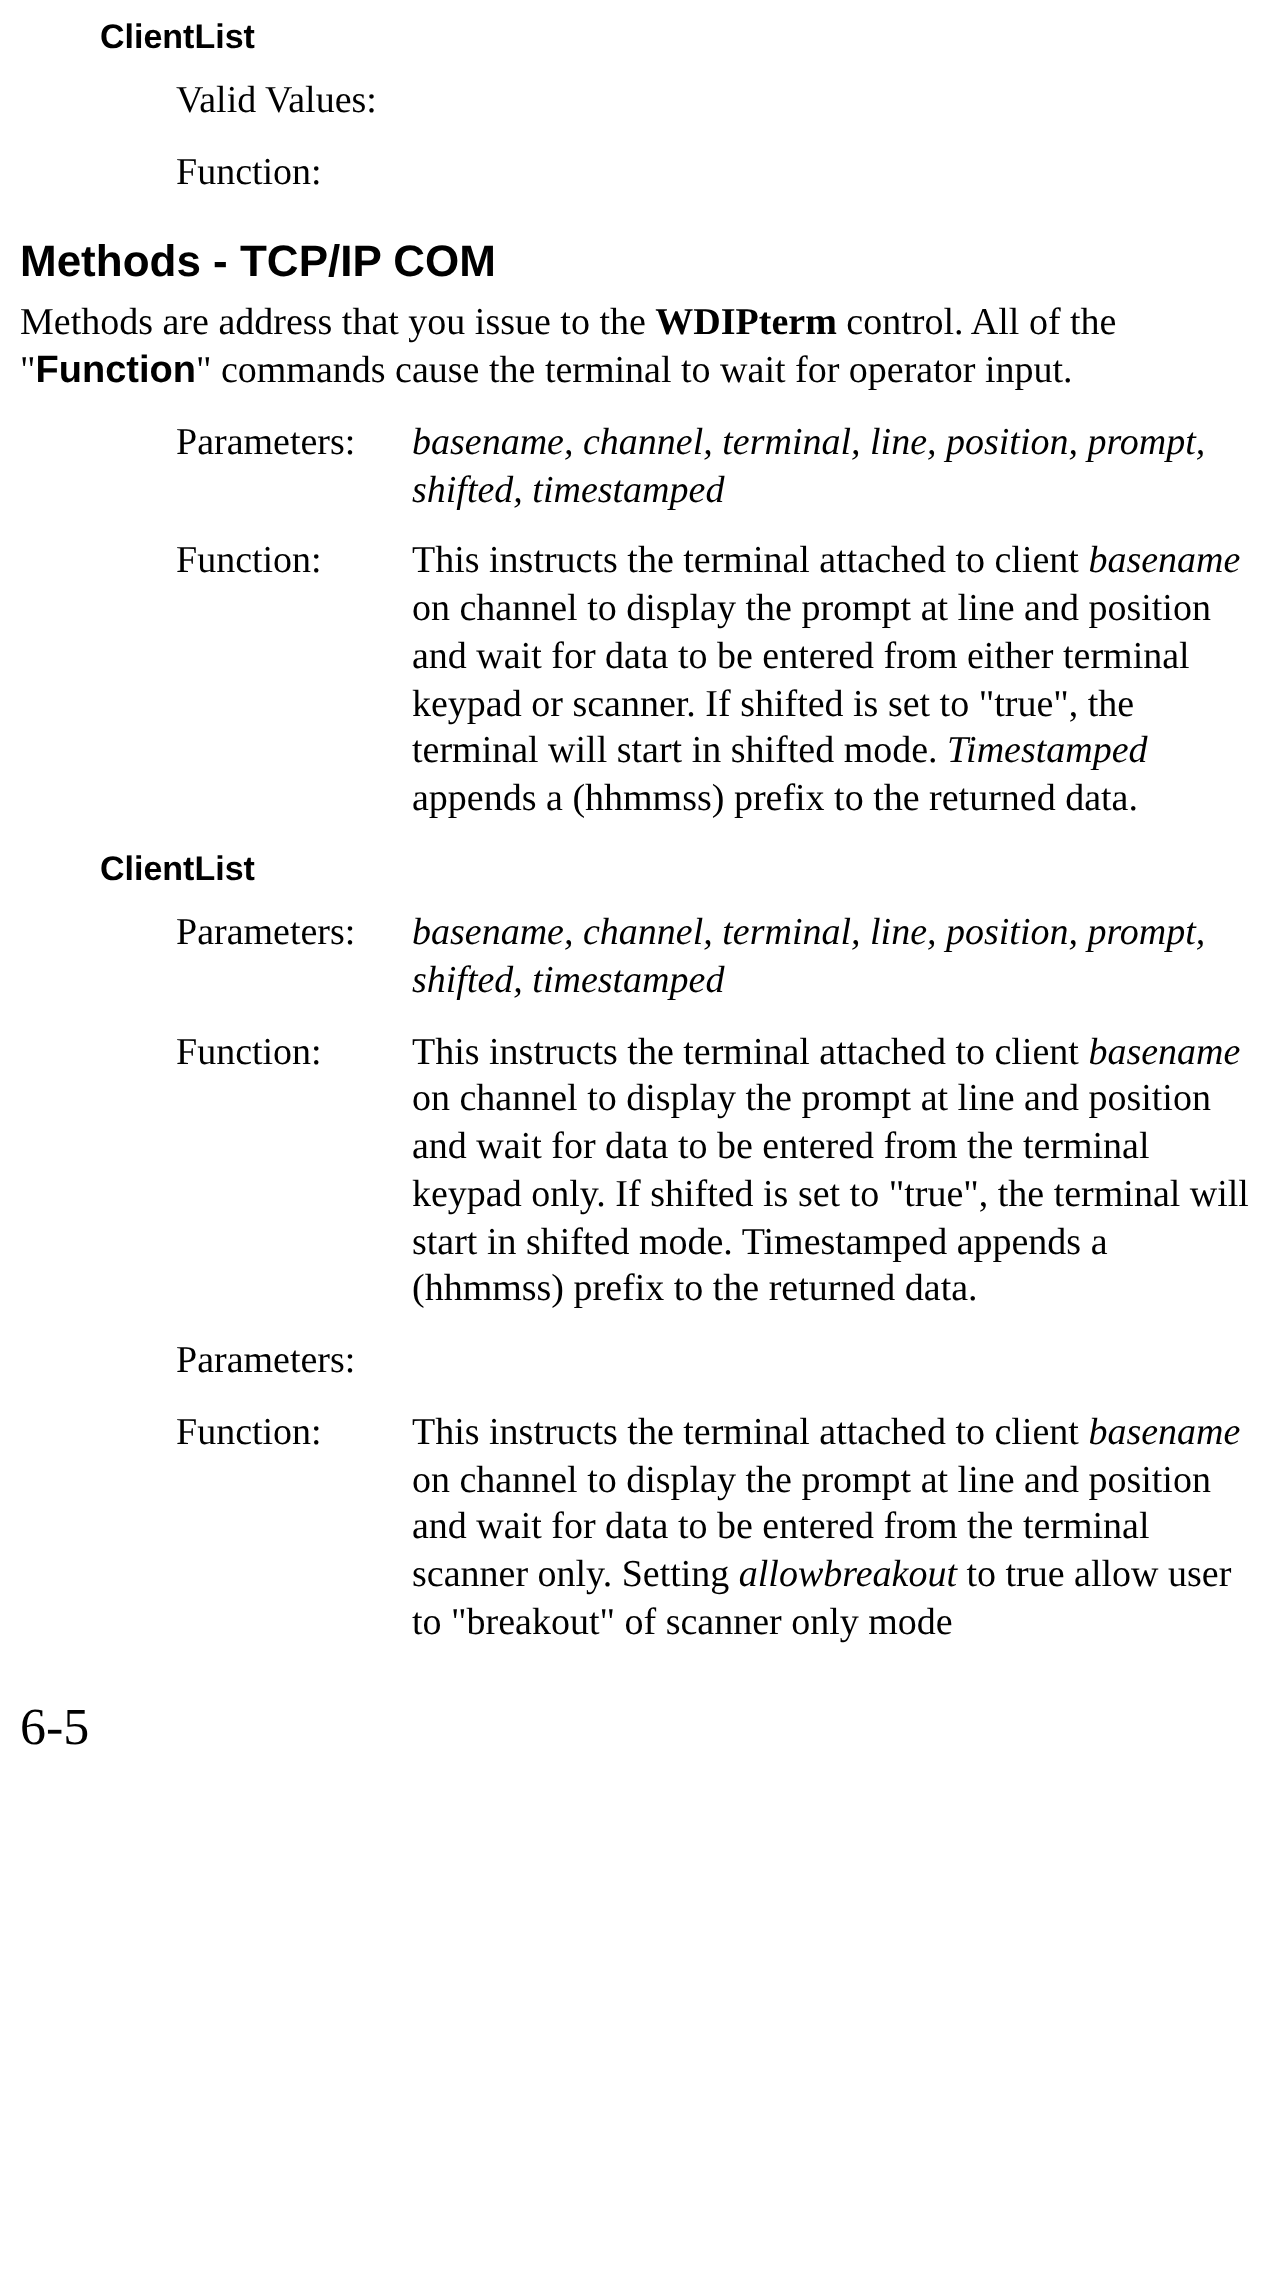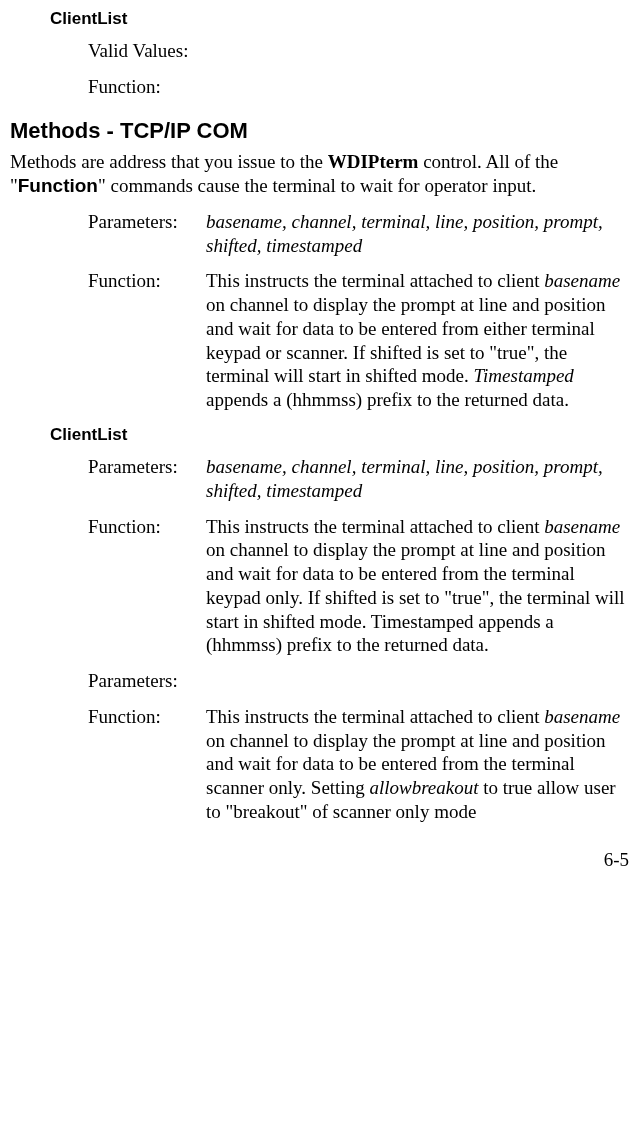--- a/index.html
+++ b/index.html
@@ -53,22 +53,22 @@
     font-weight: bold;
     font-style: italic;
   }
   .bold { font-weight: bold; }
   .ital { font-style: italic; }
   .sans-bold {
     font-family: Arial, Helvetica, sans-serif;
     font-weight: bold;
   }
   .pagenum {
-    text-align: right;
-    font-size: 19px;
+    text-align: left;
+    font-size: 26px;
     margin-top: 24px;
   }
 </style>
 </head>
 <body>
 
 <div class="page">
 
   <div class="term-title">ClientList</div>
 

